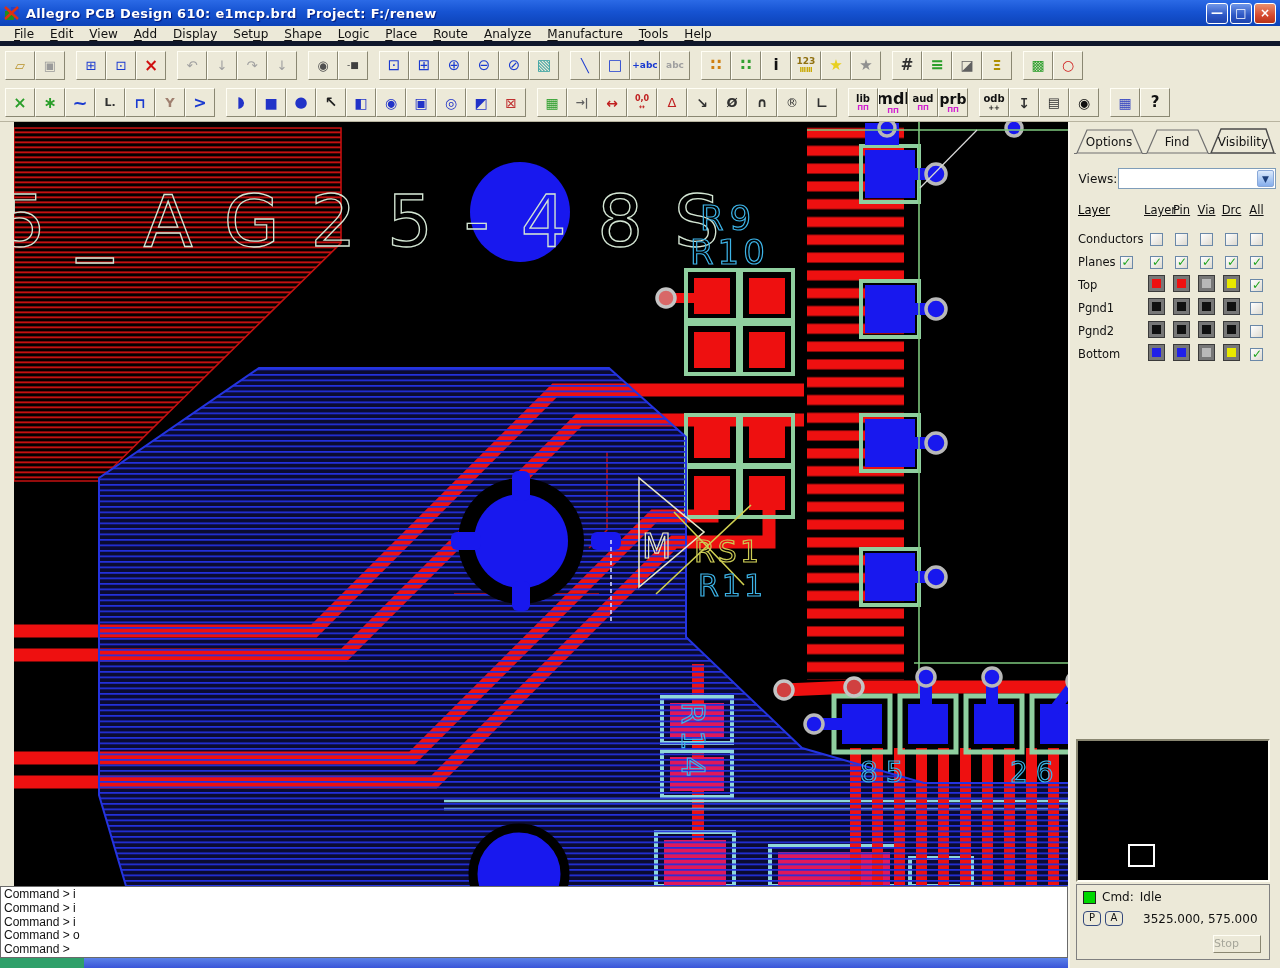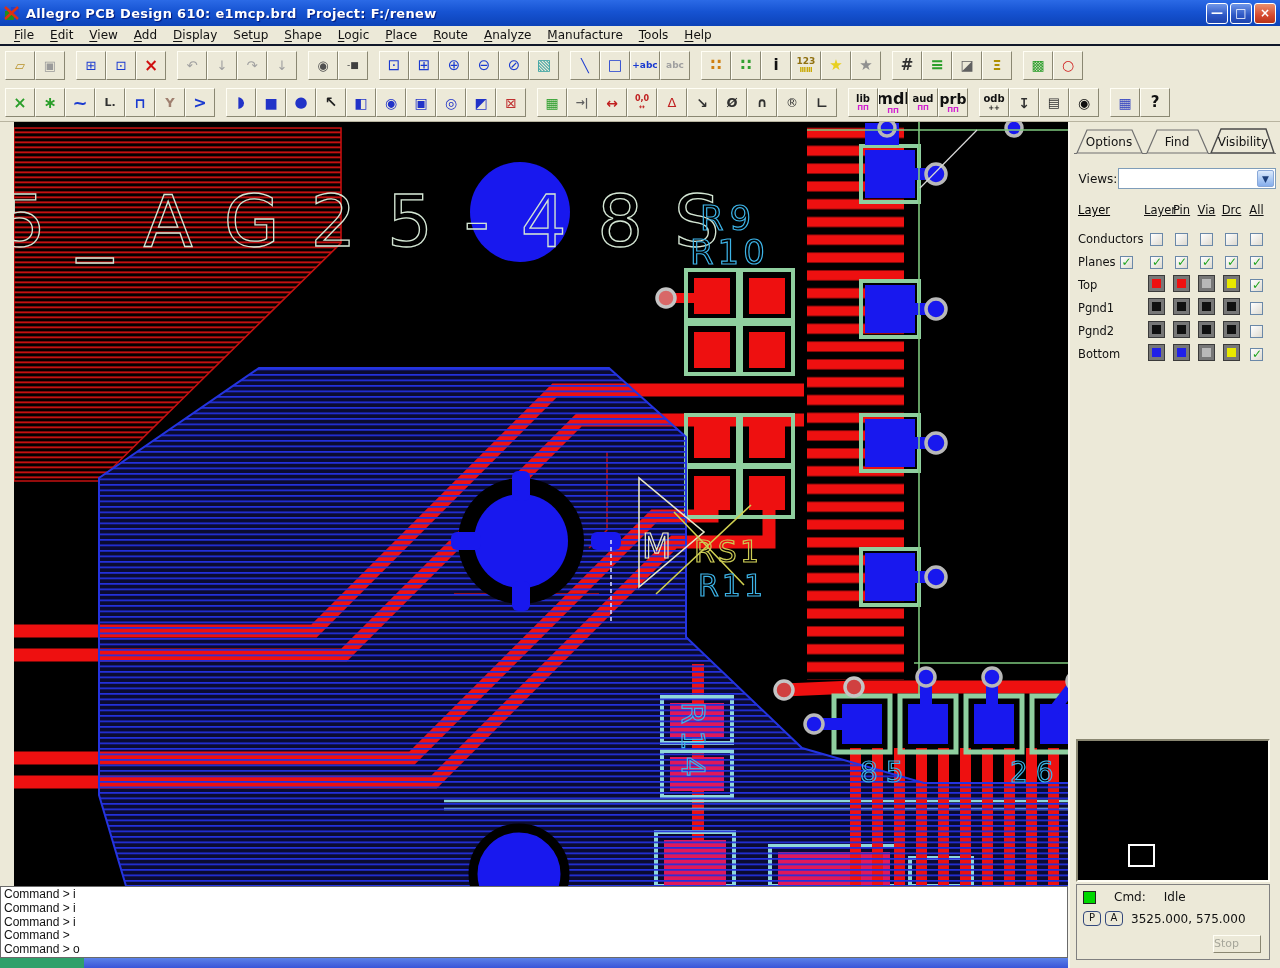--- a/index.html
+++ b/index.html
@@ -15,21 +15,21 @@
     text-shadow:1px 1px 1px #00187a; white-space:pre; }
   #win-buttons { margin-left:auto; display:flex; gap:2px; }
   .winbtn { width:22px; height:21px; border:1px solid #fff; border-radius:3px;
     color:#fff; font-size:12px; line-height:18px; text-align:center; font-weight:bold;
     background:linear-gradient(180deg,#6f96e8,#2c56c4 60%,#1e44ae); }
   .winbtn.close { background:linear-gradient(180deg,#e8906f,#d6492f 60%,#b83318); }
 
   
   #menubar { position:absolute; left:0; top:26px; width:1280px; height:20px;
     background:#ece9d8; display:flex; align-items:center; padding-left:6px;
-    border-bottom:2px solid #0f172a; }
+    border-bottom:5px solid #0f172a; }
   .menu-item { font-size:12px; color:#111; padding:2px 8px; white-space:nowrap; }
   .menu-item u { text-underline-offset:2px; }
 
   
   .toolbar { position:absolute; left:0; width:1280px; height:38px; background:#ece9d8;
     display:flex; align-items:center; }
   #toolbar1 { top:46px; }
   #toolbar2 { top:84px; border-bottom:1px solid #b8b4a0; }
   .tb-group { display:flex; }
   .tb-btn { width:30px; height:29px; flex:none; background:#ece9d8;
@@ -70,26 +70,26 @@
     color:#1ca41c; font-size:12px; font-weight:bold; }
   .swatch { width:17px; height:17px; background:#777; border:1px solid #3a3a3a;
     padding:3px; }
   .swatch > div { width:9px; height:9px; }
   #minimap { position:absolute; left:6px; top:617px; width:194px; height:143px;
     background:#000; border:2px solid; border-color:#8a8772 #fffef5 #fffef5 #8a8772; }
   #viewport-rect { position:absolute; left:50px; top:103px; width:27px; height:23px;
     border:2px solid #fff; }
   #statusbox { position:absolute; left:6px; top:762px; width:194px; height:76px;
     border:1px solid #808080; background:#ece9d8; padding:5px 6px; font-size:12px; color:#111; }
-  #status-row1 { display:flex; align-items:center; gap:18px; }
+  #status-row1 { display:flex; align-items:center; gap:6px; }
   #cmd-light { width:13px; height:13px; background:#00d800; border:1px solid #222; }
   #status-row2 { display:flex; align-items:center; gap:4px; margin-top:7px; }
   .pa-btn { width:18px; height:15px; border:1.5px solid #33487c; border-radius:4px;
     font-size:10px; line-height:12px; text-align:center; color:#111; background:#ece9d8; }
-  #coords { margin-left:4px; }
+  #coords { margin-left:16px; }
   #stop-btn { position:absolute; right:8px; bottom:6px; width:48px; height:18px;
     font-size:11px; color:#a6a69a; text-align:left; line-height:16px; background:#ece9d8;
     border:1px solid; border-color:#fffef5 #8a8772 #8a8772 #fffef5; }
 
   
   #console { position:absolute; left:0; top:886px; width:1068px; height:72px;
     background:#fff; border:1px solid #6a6a6a; padding:1px 3px; overflow:hidden; }
   .console-line { font-family:"Liberation Sans",sans-serif; font-size:12px;
     color:#111; line-height:13.8px; white-space:pre; }
   #hscroll { position:absolute; left:0; top:958px; width:1068px; height:10px; background:#cfe0c8; }
@@ -765,19 +765,19 @@
       <span id="coords">3525.000, 575.000</span>
     </div>
     <div id="stop-btn">Stop</div>
   </div>
 </div>
 
 <div id="console">
     <div class="console-line">Command &gt; i</div>
     <div class="console-line">Command &gt; i</div>
     <div class="console-line">Command &gt; i</div>
+    <div class="console-line">Command &gt; o</div>
     <div class="console-line">Command &gt;</div>
-    <div class="console-line">Command &gt; o</div>
   </div>
 <div id="hscroll">
   <div id="hscroll-left"></div>
   <div id="hscroll-thumb"></div>
 </div>
 
 </body></html>

